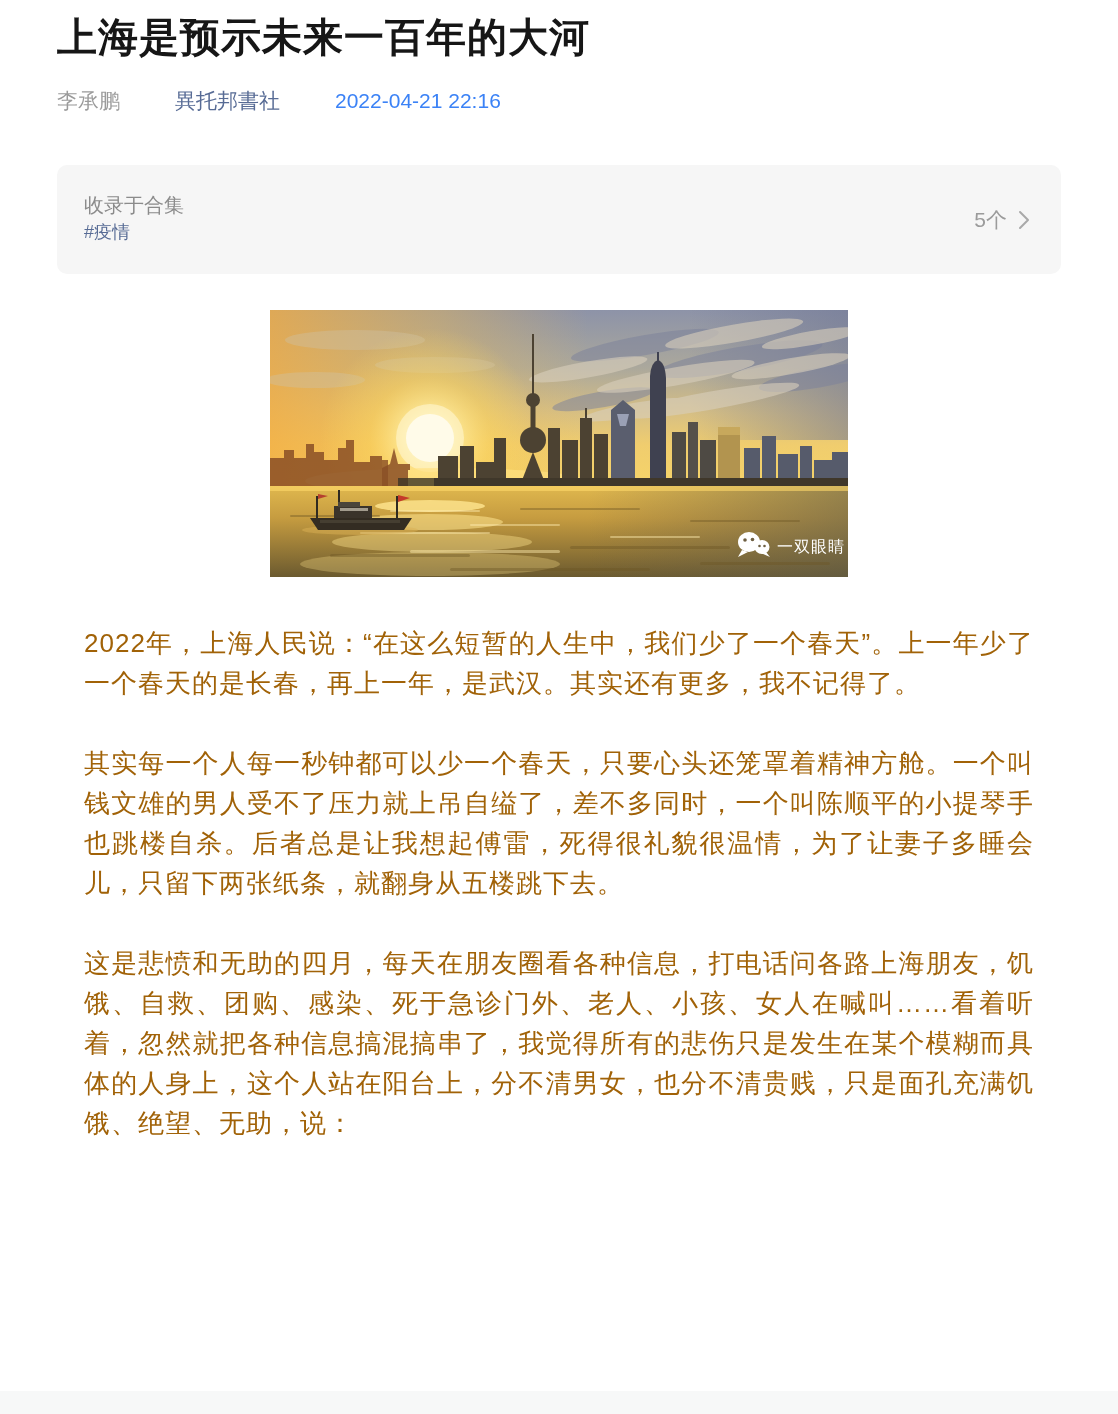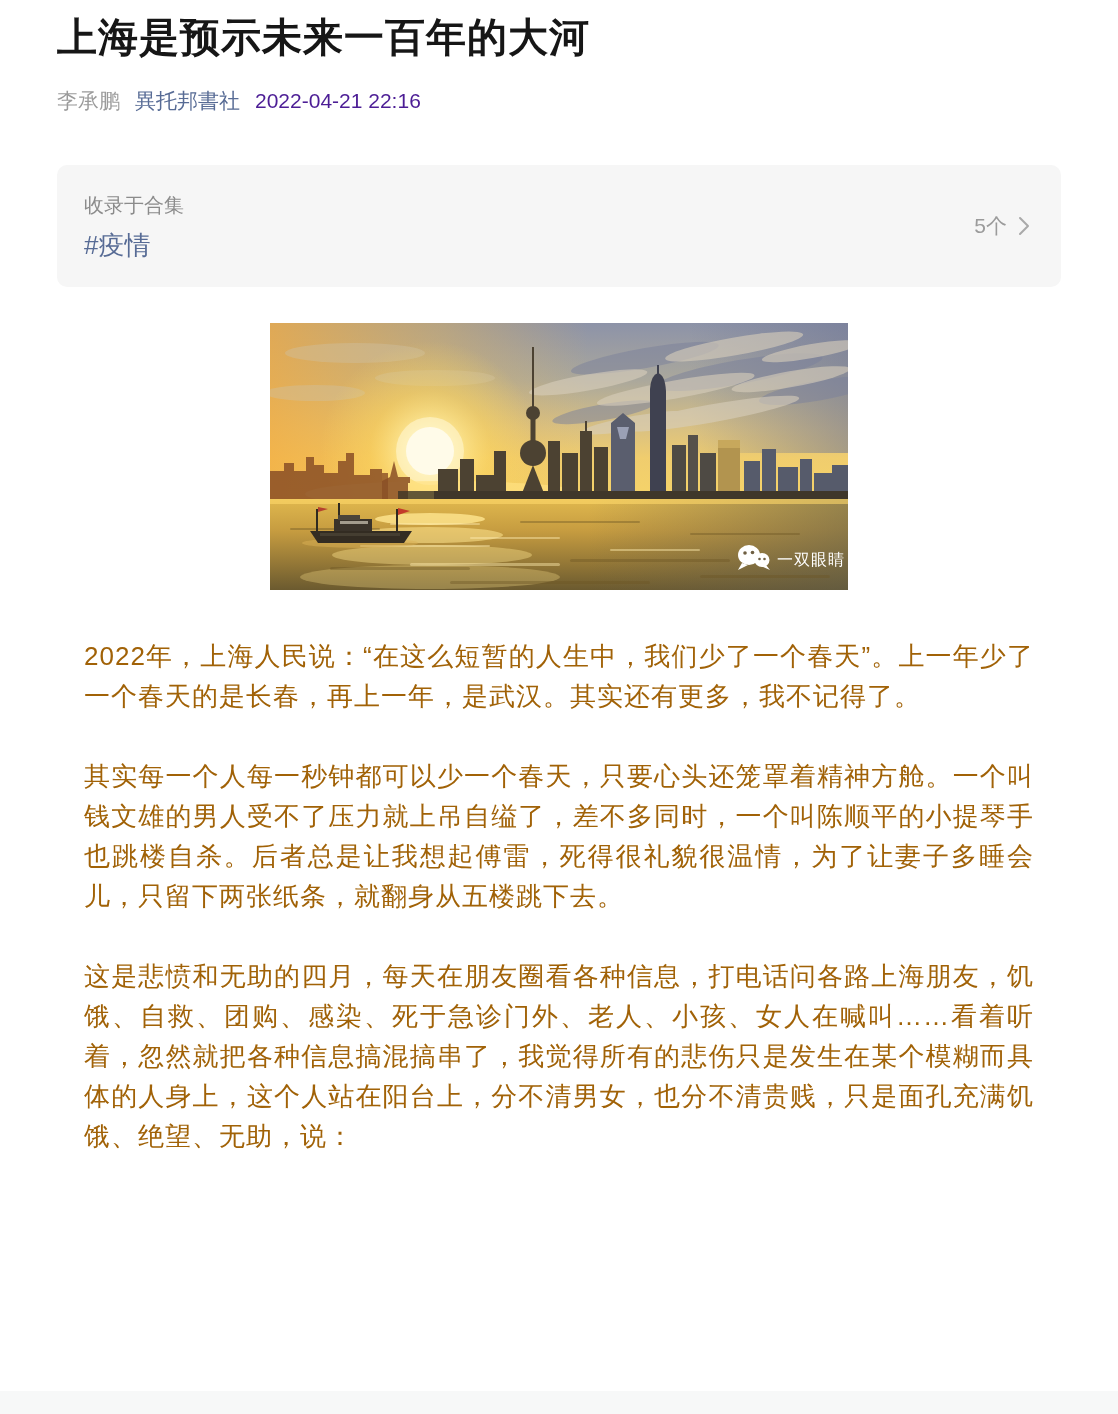--- a/index.html
+++ b/index.html
@@ -6,32 +6,32 @@
   body{
     width:1118px;height:1414px;background:#ffffff;position:relative;overflow:hidden;
     font-family:"Liberation Sans","DejaVu Sans",sans-serif;
     -webkit-font-smoothing:antialiased;
   }
   .page-title{
     margin:10px 57px 0;font-size:40px;line-height:54px;font-weight:bold;
     color:#161616;letter-spacing:1px;
   }
   .meta-row{
-    margin:24px 57px 0;font-size:21px;line-height:25px;display:flex;align-items:baseline;
+    margin:24px 57px 0;font-size:21px;line-height:25px;display:flex;align-items:baseline;gap:40px;
   }
   .meta-row .author{color:#9b9b9b;}
   .meta-row .account{color:#576b95;margin-left:15px;cursor:pointer;}
-  .meta-row .date{color:#4c1d95;margin-left:15px;}
+  .meta-row .date{color:#3b82f6;margin-left:15px;}
   .collection-card{
     margin:52px 57px 0;background:#f6f6f6;border-radius:10px;
     padding:27px 30px 27px 27px;display:flex;justify-content:space-between;align-items:center;
     cursor:pointer;box-sizing:border-box;
   }
   .collection-left .collection-label{font-size:20px;line-height:26px;color:#8b8b8b;}
-  .collection-left .collection-tag{font-size:26px;line-height:29px;color:#576b95;margin-top:13px;}
+  .collection-left .collection-tag{font-size:18px;line-height:29px;color:#576b95;}
   .collection-right{display:flex;align-items:center;color:#9b9b9b;font-size:21px;}
   .collection-right .chev{margin-left:10px;display:block;}
   .source-section{
     margin-top:34px;padding:0 57px 10px 84px;
     border-bottom:1px solid #ebebeb;
     color:#9b9b9b;font-size:22px;line-height:26px;letter-spacing:0.5px;
   }
   .hero{
     width:578px;height:267px;margin:36px auto 0;position:relative;cursor:pointer;
     overflow:hidden;

